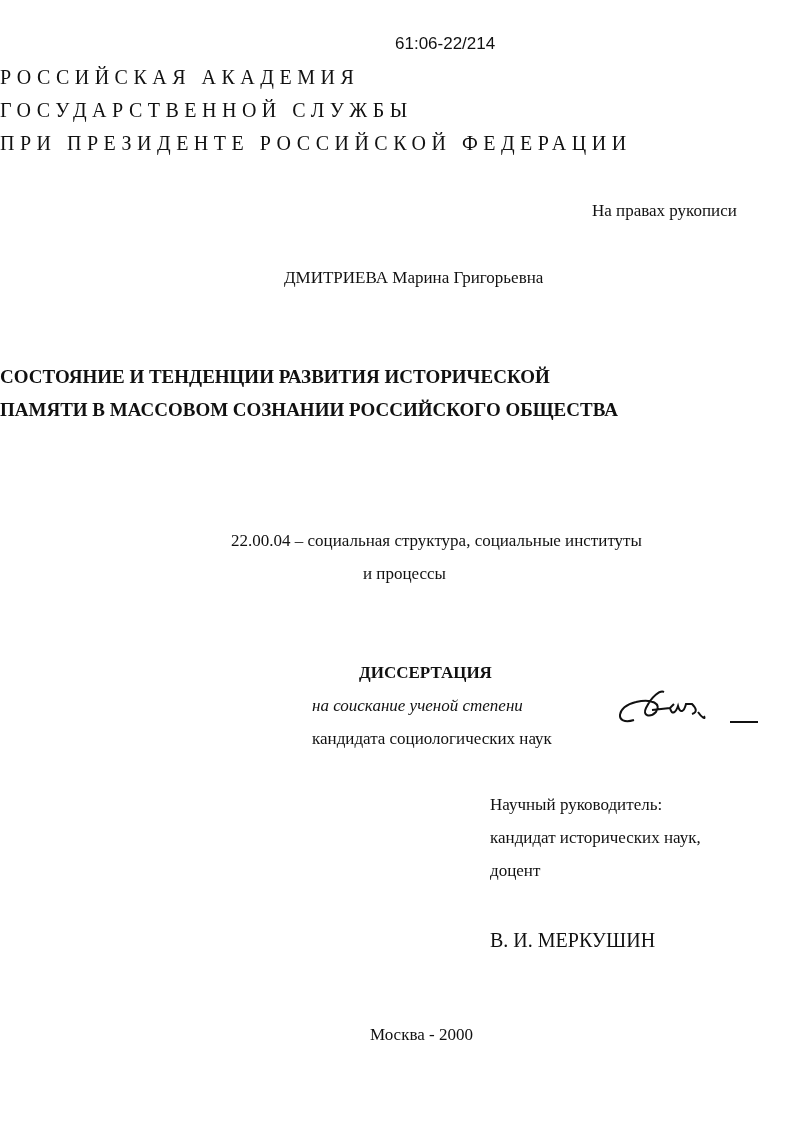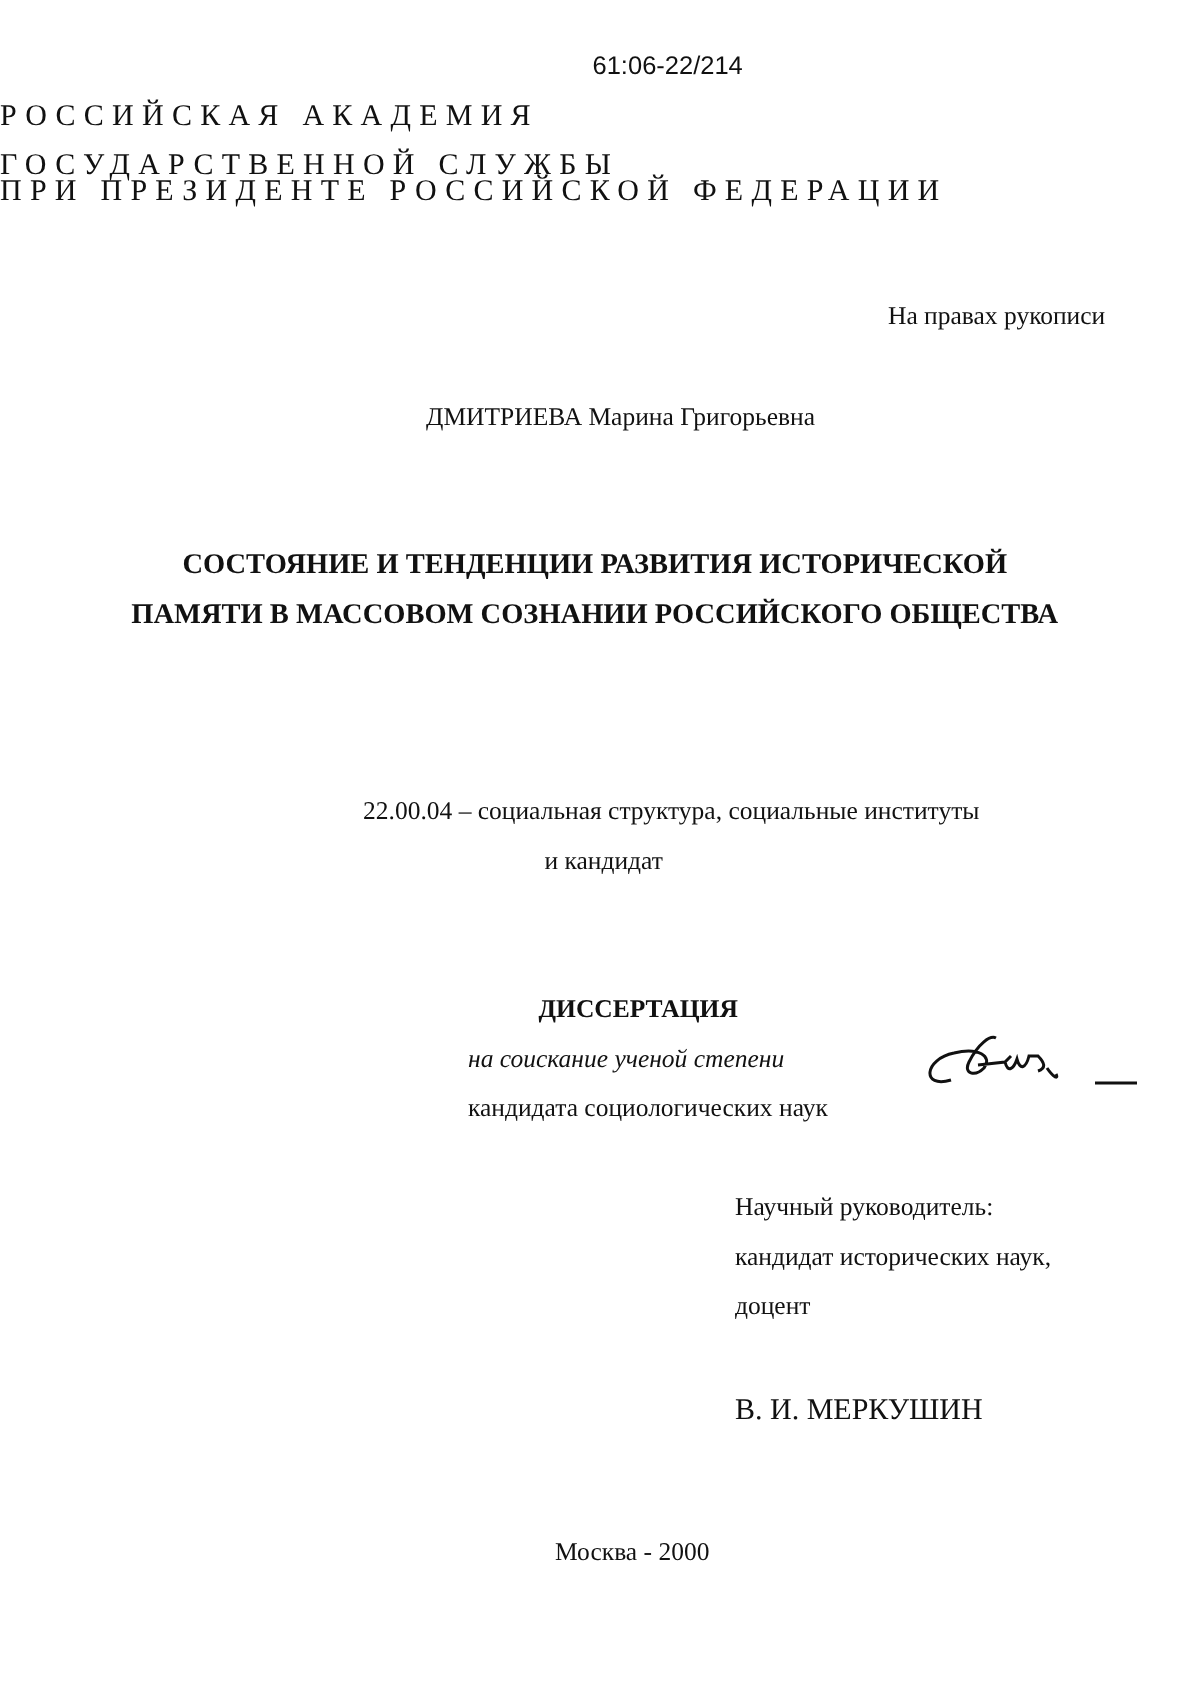--- a/index.html
+++ b/index.html
@@ -1,41 +1,41 @@
 <!DOCTYPE html>
 <html><head>
 <meta charset="utf-8">
 <style>
   html,body{margin:0;padding:0;background:#fff;}
   body{width:793px;height:1128px;position:relative;overflow:hidden;font-family:"Liberation Serif",serif;color:#111;}
   .abs{position:absolute;white-space:nowrap;}
   .code{font-family:"Liberation Sans",sans-serif;font-size:17px;left:395px;top:34px;text-align:right;}
   .hdr{font-size:20px;letter-spacing:5.5px;left:0;width:793px;text-align:left;}
   .right{font-size:17px;}
-  .title{font-size:19px;font-weight:bold;left:0;width:793px;text-align:center;}
+  .title{font-size:19px;font-weight:bold;left:0;width:793px;text-align:left;}
   .t17{font-size:17px;}
 </style>
 </head>
 <body>
 
 <div class="abs code">61:06-22/214</div>
 
 <div class="abs hdr" style="top:66px;">РОССИЙСКАЯ АКАДЕМИЯ</div>
 <div class="abs hdr" style="top:99px;">ГОСУДАРСТВЕННОЙ СЛУЖБЫ</div>
-<div class="abs hdr" style="top:116px;">ПРИ ПРЕЗИДЕНТЕ РОССИЙСКОЙ ФЕДЕРАЦИИ</div>
+<div class="abs hdr" style="top:132px;">ПРИ ПРЕЗИДЕНТЕ РОССИЙСКОЙ ФЕДЕРАЦИИ</div>
 
 <div class="abs right" style="left:592px;top:201px;">На правах рукописи</div>
 
 <div class="abs t17" style="left:284px;top:268px;">ДМИТРИЕВА Марина Григорьевна</div>
 
 <div class="abs title" style="top:366px;">СОСТОЯНИЕ И ТЕНДЕНЦИИ РАЗВИТИЯ ИСТОРИЧЕСКОЙ</div>
 <div class="abs title" style="top:399px;">ПАМЯТИ В МАССОВОМ СОЗНАНИИ РОССИЙСКОГО ОБЩЕСТВА</div>
 
-<div class="abs t17" style="left:242px;top:531px;">22.00.04 – социальная структура, социальные институты</div>
-<div class="abs t17" style="left:363px;top:564px;">и кандидат</div>
+<div class="abs t17" style="left:231px;top:531px;">22.00.04 – социальная структура, социальные институты</div>
+<div class="abs t17" style="left:363px;top:564px;">и процессы</div>
 
 <div class="abs t17" style="left:359px;top:663px;font-weight:bold;">ДИССЕРТАЦИЯ</div>
 <div class="abs t17" style="left:312px;top:696px;font-style:italic;">на соискание ученой степени</div>
 <div class="abs t17" style="left:293px;top:729px;margin-left:19px;">кандидата социологических наук</div>
 
 <div class="abs" style="left:612px;top:686px;width:160px;height:50px;">
   <svg width="160" height="50" viewBox="0 0 160 50">
     <path d="M22 34 C2 40 4 20 24 16 C40 12 50 18 44 26 C38 32 30 30 34 22 M34 22 C40 10 48 4 52 6 M40 24 L58 22 L62 18 M58 22 C60 30 64 26 66 20 C68 28 72 26 74 18 L80 18 C84 22 86 26 80 28 M86 26 C90 32 94 34 92 30" fill="none" stroke="#111" stroke-width="2"></path>
     <line x1="118" y1="36" x2="146" y2="36" stroke="#111" stroke-width="2"></line>
   </svg>

